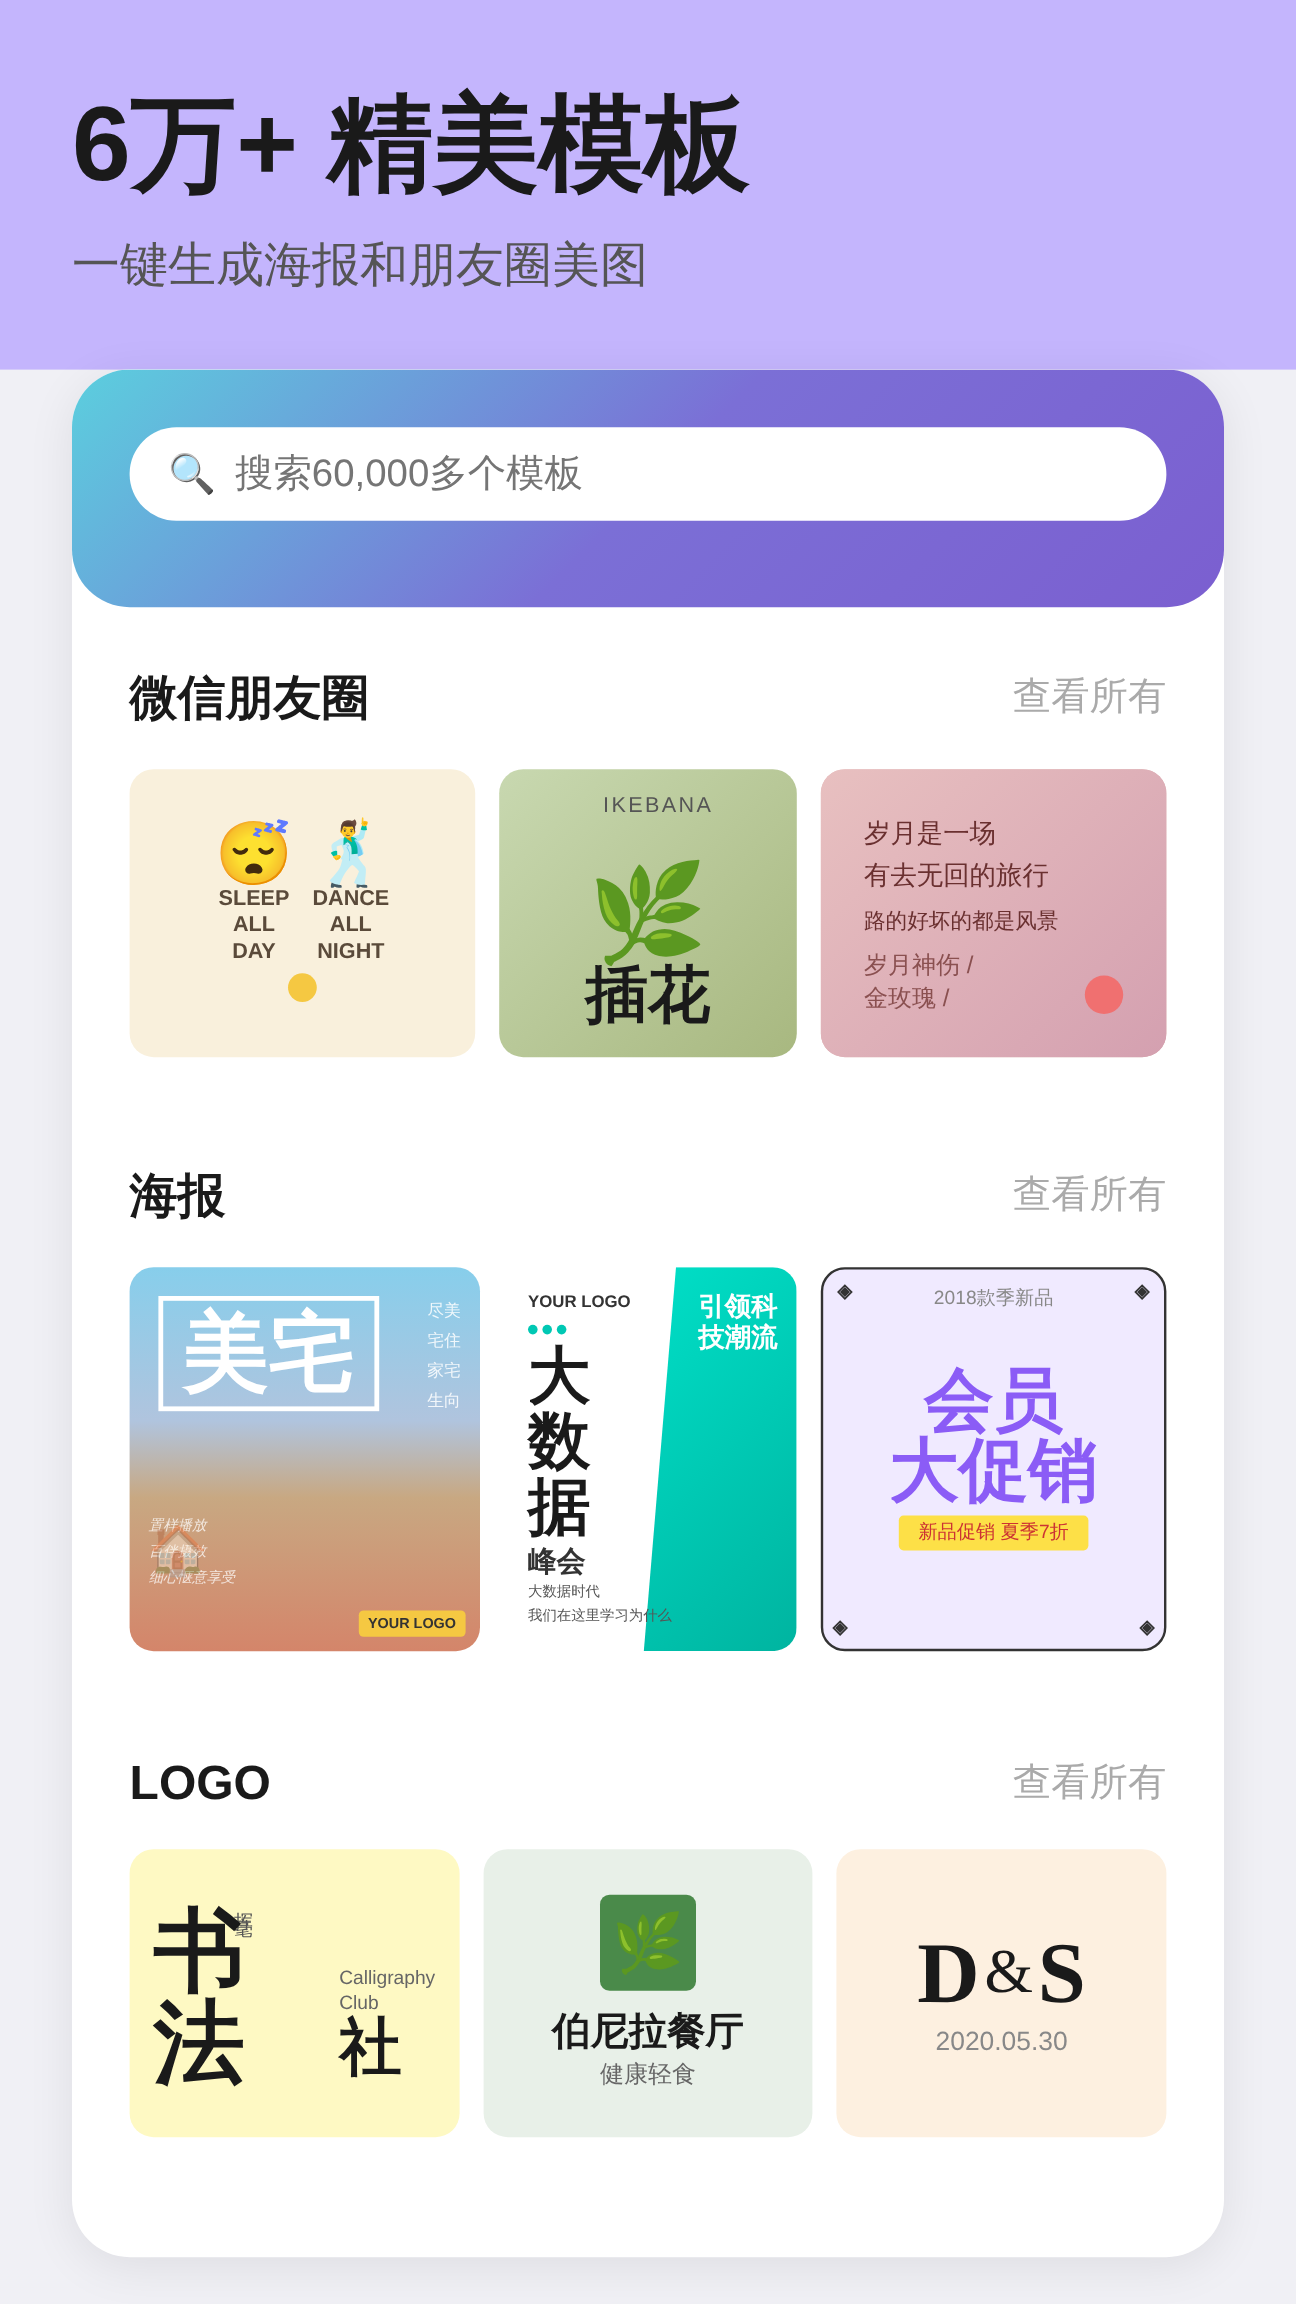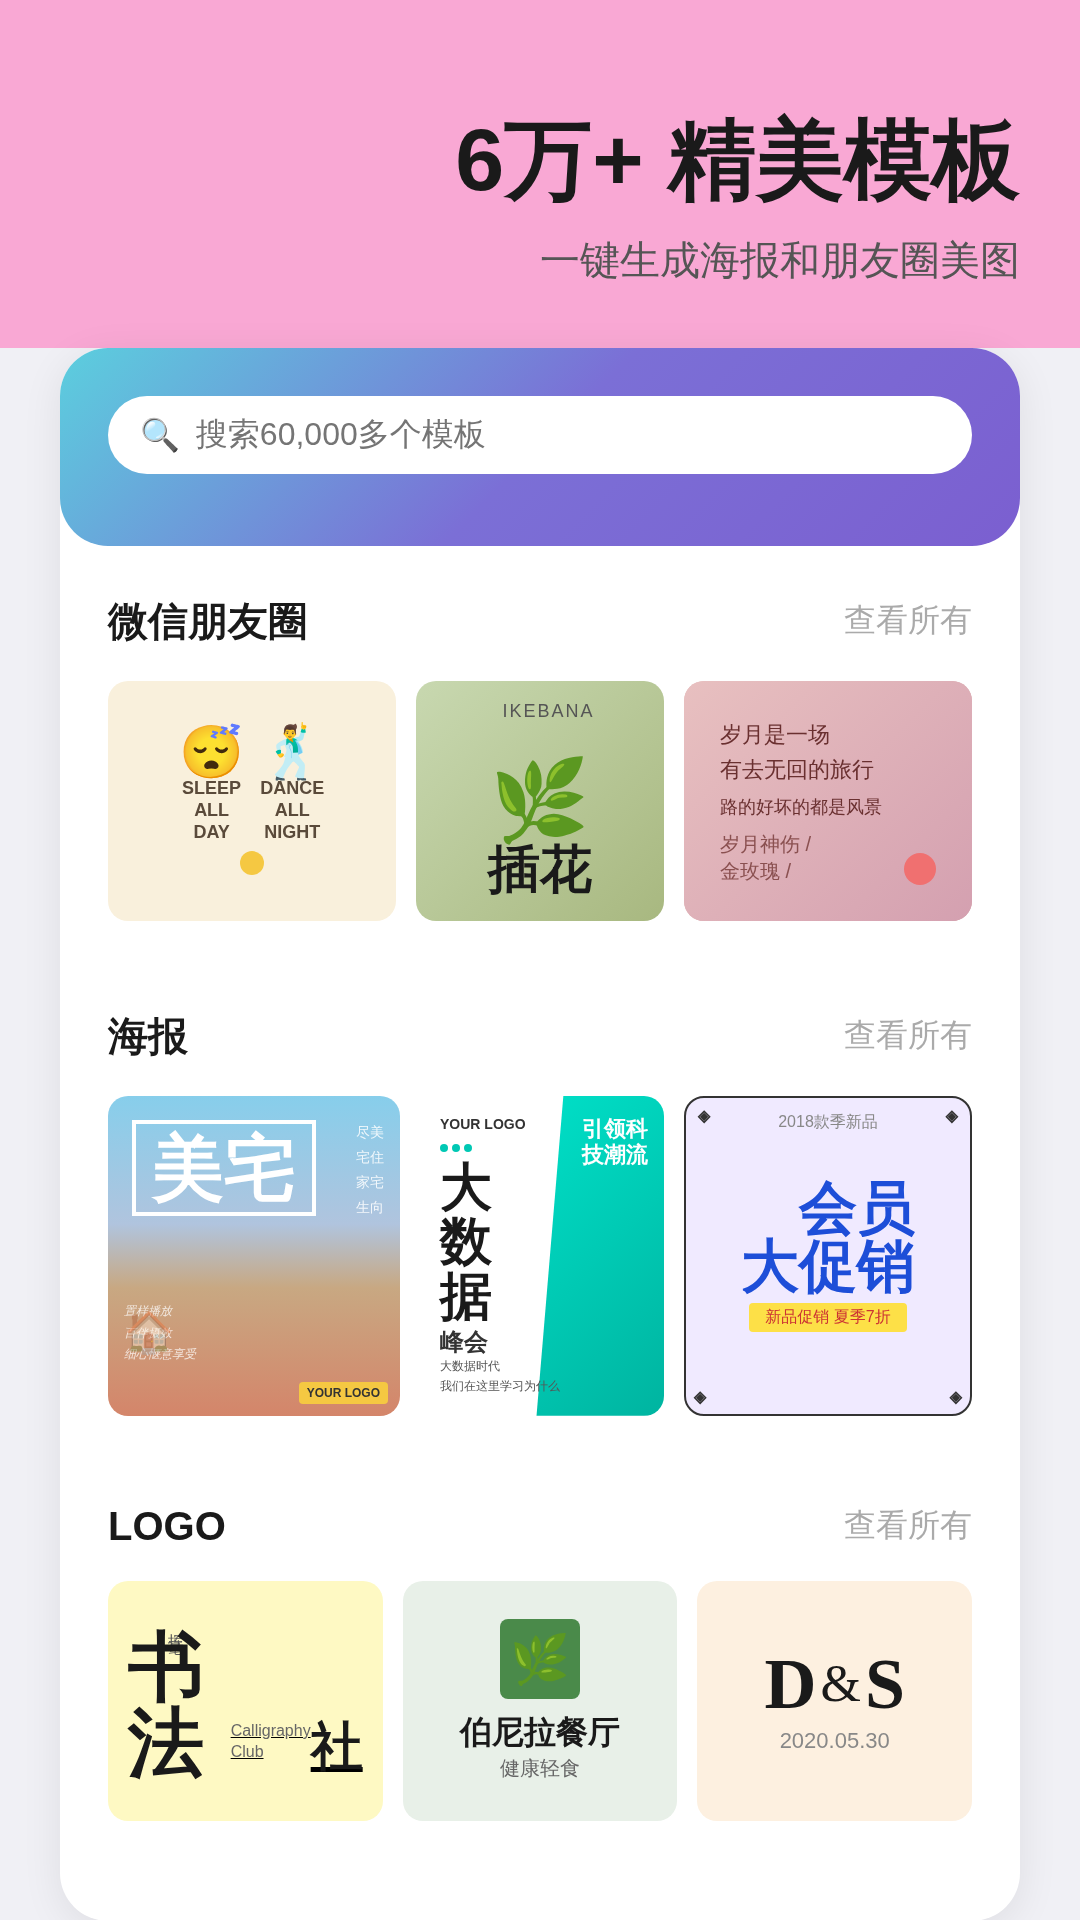--- a/index.html
+++ b/index.html
@@ -9,23 +9,23 @@
       min-height: 1920px;
       background: #f0f0f5;
       font-family: -apple-system, 'PingFang SC', 'Helvetica Neue', sans-serif;
       display: flex;
       flex-direction: column;
       align-items: center;
     }
 
     .header-section {
       width: 100%;
-      padding: 112px 60px 60px;
-      background: #f9a8d4;
-      text-align: right;
+      padding: 72px 60px 60px;
+      background: #c4b5fd;
+      text-align: left;
     }
     .header-title {
       font-size: 88px;
       font-weight: 900;
       color: #1a1a1a;
       line-height: 1.1;
       margin-bottom: 24px;
     }
     .header-subtitle {
       font-size: 40px;
@@ -388,21 +388,21 @@
         </div>
         <div style="position:absolute;top:20px;right:16px;z-index:2;font-size:22px;font-weight:700;color:#fff;line-height:1.2;text-align:center;">引领科<br>技潮流</div>
       </div>
 
       <div class="poster-card" style="background:#f0eaff;position:relative;border:2px solid #333;border-radius:20px;overflow:hidden;display:flex;flex-direction:column;align-items:center;justify-content:center;padding:20px;">
         <div style="position:absolute;top:8px;left:0;right:0;display:flex;justify-content:space-between;padding:0 12px;">
           <span style="font-size:16px;color:#333;font-weight:900;">◈</span>
           <span style="font-size:16px;color:#333;font-weight:900;">◈</span>
         </div>
         <div style="position:absolute;top:14px;left:0;right:0;text-align:center;font-size:16px;color:#888;">2018款季新品</div>
-        <div style="font-size:58px;font-weight:900;color:#1d4ed8;line-height:1;text-align:right;">
+        <div style="font-size:58px;font-weight:900;color:#8b5cf6;line-height:1;text-align:center;">
           <span>会员</span><br>
           <span>大促销</span>
         </div>
         <div style="background:#fde047;color:#cc3333;font-size:16px;padding:4px 16px;border-radius:4px;margin-top:8px;">新品促销 夏季7折</div>
         <div style="position:absolute;bottom:8px;left:8px;right:8px;display:flex;justify-content:space-between;">
           <span style="font-size:16px;color:#333;font-weight:900;">◈</span>
           <span style="font-size:16px;color:#333;font-weight:900;">◈</span>
         </div>
       </div>
 
@@ -415,21 +415,21 @@
       <span class="section-link">查看所有</span>
     </div>
     <div class="cards-row">
 
       <div class="logo-card logo-card-1">
         <div style="display:flex;align-items:flex-end;gap:8px;">
           <div style="display:flex;flex-direction:column;align-items:center;">
             <div style="font-size:16px;color:#555;font-family:serif;writing-mode:vertical-rl;letter-spacing:4px;">挥毫</div>
             <div style="font-size:76px;font-weight:900;color:#1a1a1a;font-family:serif;line-height:1;">书法</div>
           </div>
-          <div style="display:flex;flex-direction:row;align-items:flex-start;padding-bottom:8px;text-decoration:underline;">
+          <div style="display:flex;flex-direction:column;align-items:flex-start;padding-bottom:8px;">
             <div style="font-size:16px;color:#666;line-height:1.3;">
               <span>Calligraphy</span><br>
               <span>Club</span>
             </div>
             <div style="font-size:52px;font-weight:900;color:#1a1a1a;font-family:serif;line-height:1;">社</div>
           </div>
         </div>
       </div>
 
       <div class="logo-card logo-card-2">

